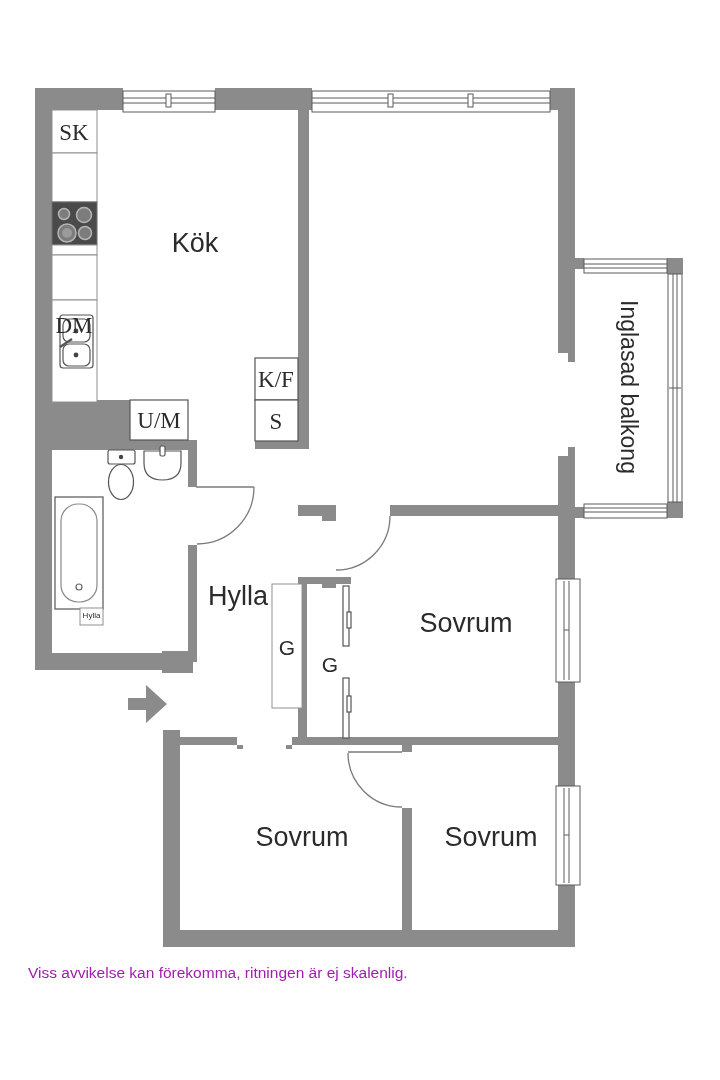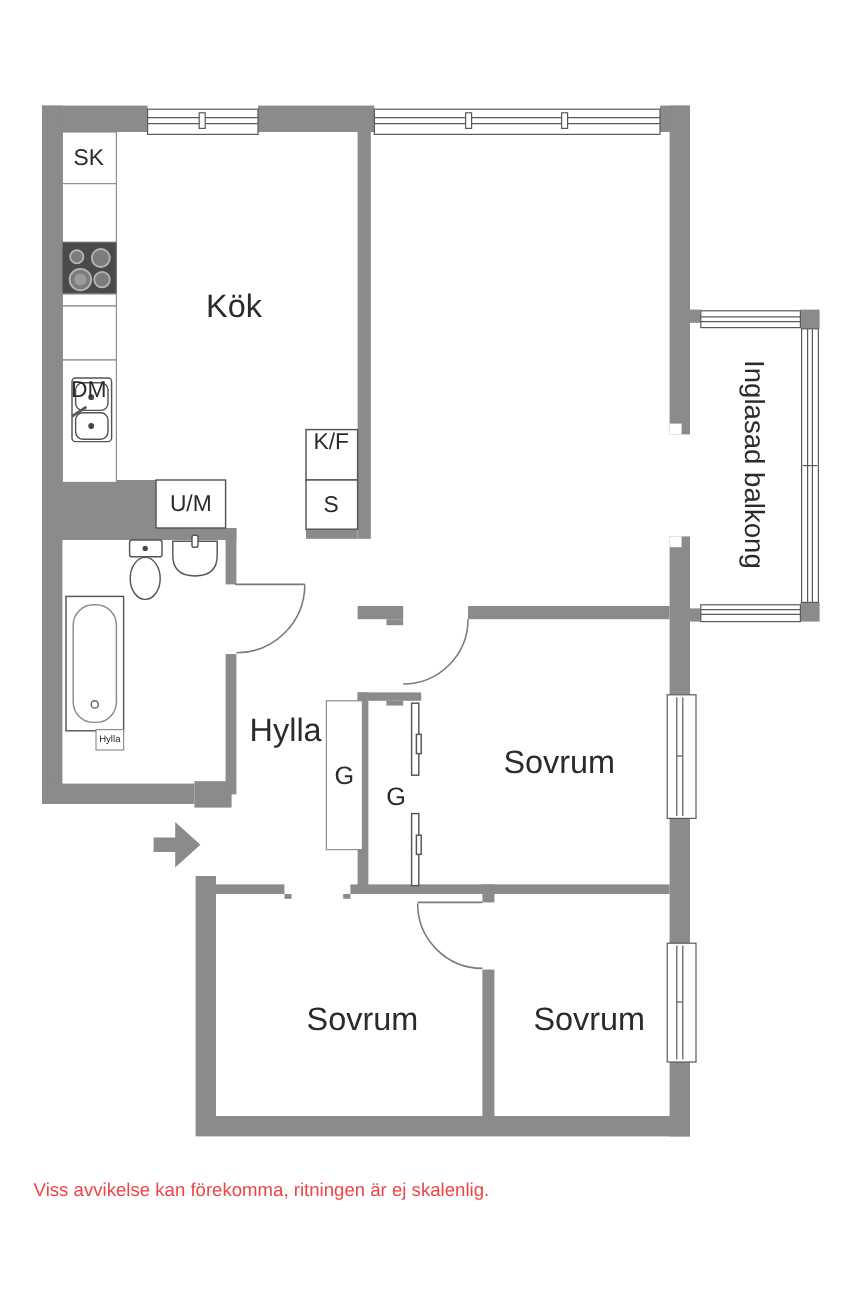--- a/index.html
+++ b/index.html
@@ -21,26 +21,26 @@
   .fixture{fill:#ffffff;stroke:var(--fixline);stroke-width:1;}
   .fixture-dk{fill:#ffffff;stroke:#555555;stroke-width:1.2;}
   .stove{fill:var(--stove);stroke:#6f6f6f;stroke-width:1;}
   .burner{fill:#7c7c7c;stroke:#b5b5b5;stroke-width:1.5;}
   .burner-in{fill:#9a9a9a;stroke:none;}
   .door{stroke:var(--doorline);stroke-width:1.3;fill:none;}
   .dark-dot{fill:#444444;stroke:none;}
   .whitepatch{fill:#ffffff;stroke:none;}
 
   .label{position:absolute;transform:translate(-50%,-50%);white-space:nowrap;line-height:1;}
-  .room-label{font-size:27px;margin-top:13px;}
-  .box-label{font-size:19px;}
+  .room-label{font-size:27px;}
+  .box-label{font-size:23px;font-family:Liberation Serif, serif;}
   .g-label{font-size:21px;}
   .tiny-label{font-size:8px;}
   .balcony-label{font-size:23px;transform:translate(-50%,-50%) rotate(90deg);}
-  .disclaimer{position:absolute;left:28px;top:984px;font-size:15.5px;color:#ef4444;transform:none;}
+  .disclaimer{position:absolute;left:28px;top:964px;font-size:15.5px;color:#a21caf;transform:none;}
 </style>
 </head>
 <body>
 
 <div id="canvas">
 
   <svg id="plan-svg" width="720" height="1080" viewBox="0 0 720 1080">
 
     <g>
 
@@ -203,20 +203,20 @@
   <div class="label room-label" style="left:195px;top:243px;">Kök</div>
   <div class="label room-label" style="left:238px;top:596px;">Hylla</div>
   <div class="label room-label" style="left:466px;top:623px;">Sovrum</div>
   <div class="label room-label" style="left:302px;top:837px;">Sovrum</div>
   <div class="label room-label" style="left:491px;top:837px;">Sovrum</div>
   <div class="label balcony-label" style="left:628px;top:387px;">Inglasad balkong</div>
 
   <div class="label box-label" style="left:74px;top:132px;">SK</div>
   <div class="label box-label" style="left:74px;top:278px;margin-top:47px;">DM</div>
   <div class="label box-label" style="left:159px;top:420px;">U/M</div>
-  <div class="label box-label" style="left:276px;top:369px;">K/F</div>
+  <div class="label box-label" style="left:276px;top:379px;">K/F</div>
   <div class="label box-label" style="left:276px;top:421px;">S</div>
   <div class="label g-label" style="left:287px;top:647px;">G</div>
   <div class="label g-label" style="left:330px;top:664px;">G</div>
   <div class="label tiny-label" style="left:91.5px;top:616px;">Hylla</div>
 
   <div class="disclaimer">Viss avvikelse kan förekomma, ritningen är ej skalenlig.</div>
 </div>
 
 </body></html>

